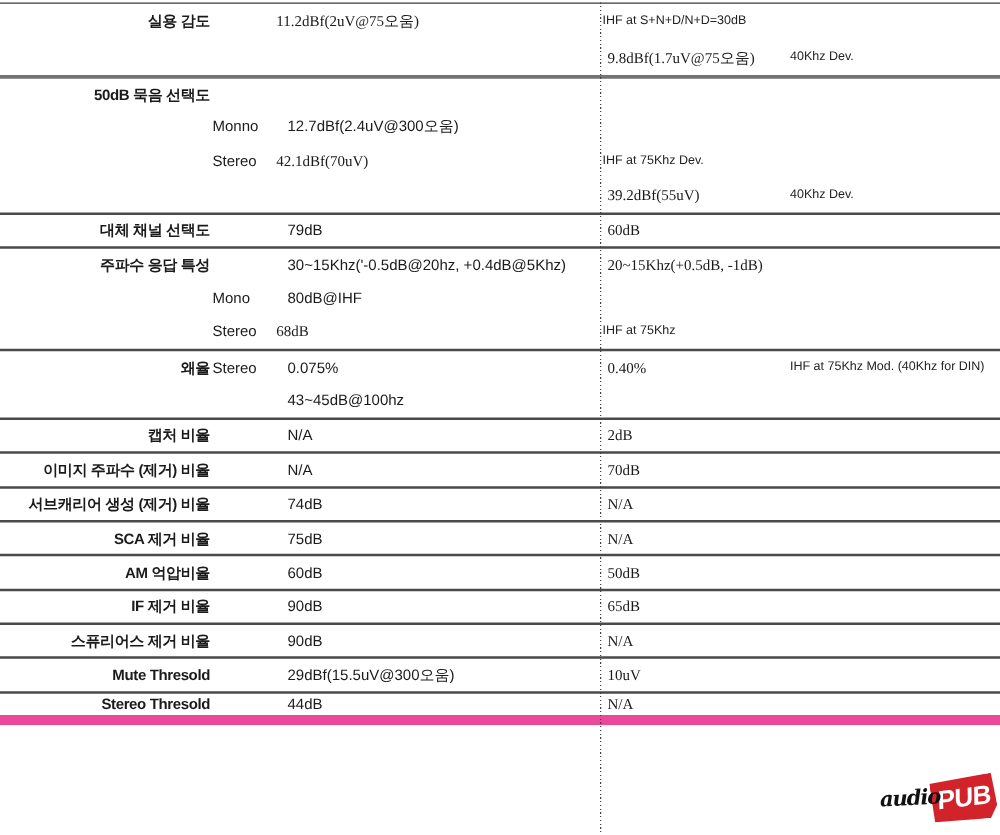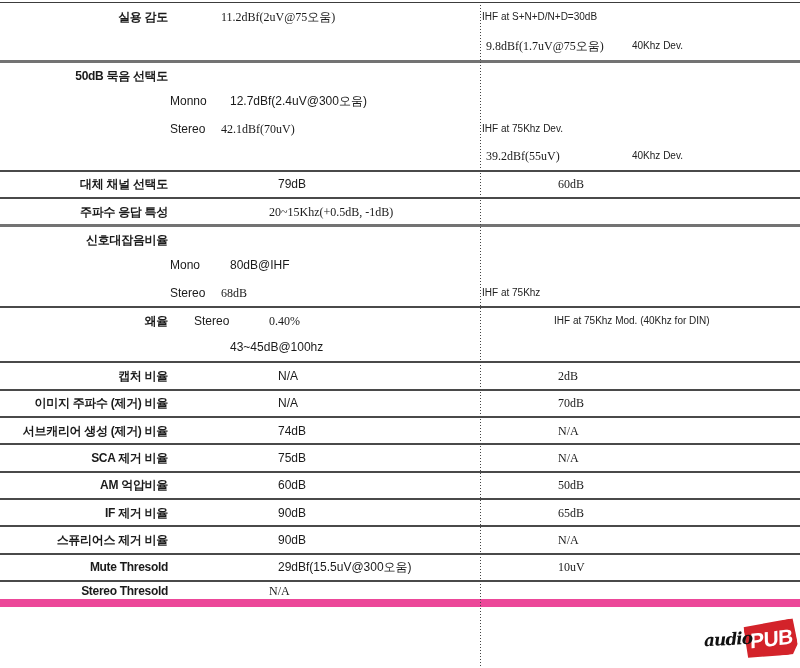--- a/index.html
+++ b/index.html
@@ -14,21 +14,21 @@
     display:grid;
     grid-template-columns:170px 45px 265px 150px 170px;
     height:27.35px;
     box-sizing:border-box;
     align-items:center;
   }
   .row:nth-child(1),.row:nth-child(2){height:29.2px;}
   .row:last-child{border-bottom:8px solid #ec4899;}
   .b-top{border-top:1px solid #3c3c3c;}
   .b-thick{border-top:3px solid #737373;}
-  .b-normal{border-top:2px solid #4a4a4a;gap:24px;}
+  .b-normal{border-top:2px solid #4a4a4a;}
   .cell{
     white-space:nowrap;overflow:visible;
     font-size:12px;line-height:1;
   }
   .c-label{
     text-align:right;font-weight:bold;
     padding-right:2px;letter-spacing:-0.3px;
   }
   .c-sublabel{text-align:left;padding-right:3px;}
   .c-value-left{padding-left:15px;}
@@ -111,46 +111,41 @@
     <div class="row b-normal">
       <div class="cell c-label">대체 채널 선택도</div>
       <div class="cell c-sublabel"></div>
       <div class="cell c-value-left">79dB</div>
       <div class="cell c-value-right">60dB</div>
       <div class="cell c-note"></div>
     </div>
     <div class="row b-normal">
       <div class="cell c-label">주파수 응답 특성</div>
       <div class="cell c-sublabel"></div>
+      <div class="cell c-value-left">30~15Khz('-0.5dB@20hz, +0.4dB@5Khz)</div>
       <div class="cell c-value-right">20~15Khz(+0.5dB, -1dB)</div>
-      <div class="cell c-note"></div>
-    </div>
-    <div class="row b-thick">
-      <div class="cell c-label">신호대잡음비율</div>
-      <div class="cell c-sublabel"></div>
-      <div class="cell c-value-left"></div>
-      <div class="cell c-value-right"></div>
       <div class="cell c-note"></div>
     </div>
     <div class="row b-none">
       <div class="cell c-label"></div>
       <div class="cell c-sublabel">Mono</div>
       <div class="cell c-value-left">80dB@IHF</div>
       <div class="cell c-value-right"></div>
       <div class="cell c-note"></div>
     </div>
     <div class="row b-none">
       <div class="cell c-label"></div>
       <div class="cell c-sublabel">Stereo</div>
       <div class="cell c-value-right">68dB</div>
       <div class="cell c-note">IHF at 75Khz</div>
     </div>
     <div class="row b-normal">
       <div class="cell c-label">왜율</div>
       <div class="cell c-sublabel">Stereo</div>
+      <div class="cell c-value-left">0.075%</div>
       <div class="cell c-value-right">0.40%</div>
       <div class="cell c-note">IHF at 75Khz Mod. (40Khz for DIN)</div>
     </div>
     <div class="row b-none">
       <div class="cell c-label"></div>
       <div class="cell c-sublabel"></div>
       <div class="cell c-value-left">43~45dB@100hz</div>
       <div class="cell c-value-right"></div>
       <div class="cell c-note"></div>
     </div>
@@ -206,20 +201,21 @@
     <div class="row b-normal">
       <div class="cell c-label">Mute Thresold</div>
       <div class="cell c-sublabel"></div>
       <div class="cell c-value-left">29dBf(15.5uV@300오움)</div>
       <div class="cell c-value-right">10uV</div>
       <div class="cell c-note"></div>
     </div>
     <div class="row b-normal">
       <div class="cell c-label">Stereo Thresold</div>
       <div class="cell c-sublabel"></div>
+      <div class="cell c-value-left">44dB</div>
       <div class="cell c-value-right">N/A</div>
       <div class="cell c-note"></div>
     </div>
   </div>
 
 <div id="divider"></div>
 
 <div id="logo">
   <span class="audio-word">audio</span>
   <div class="pub-badge">

